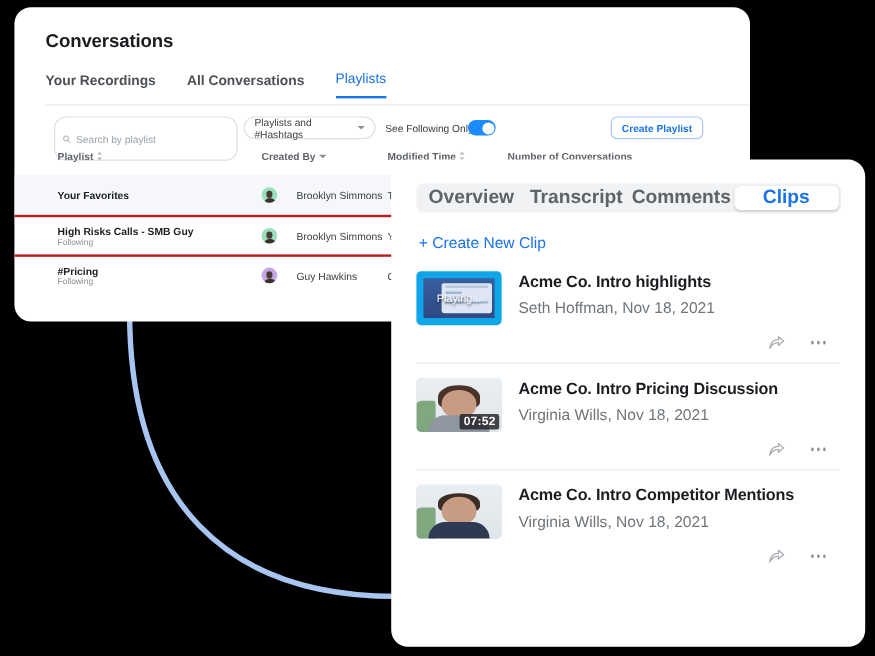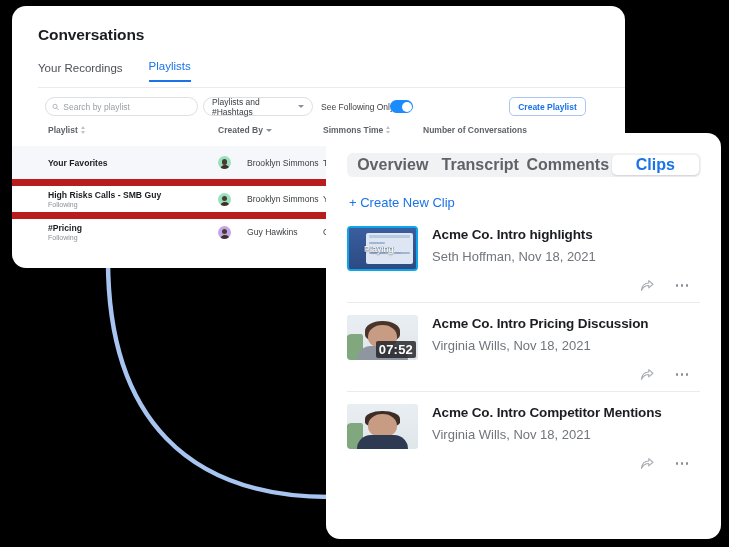--- a/index.html
+++ b/index.html
@@ -59,20 +59,21 @@
     display: flex;
     gap: 26px;
     align-items: flex-end;
   }
   .bw-tab {
     font-size: 11.5px;
     color: #4c5057;
     padding-bottom: 8px;
     cursor: pointer;
     white-space: nowrap;
+    font-weight: bold;
   }
   .bw-tab.active {
     color: #1a73e8;
     border-bottom: 2px solid #1a73e8;
     font-weight: normal;
   }
   .bw-tabs-rule {
     position: absolute;
     left: 26px;
     right: 0px;
@@ -80,21 +81,21 @@
     height: 1px;
     background: #e8eaed;
   }
 
   
   .bw-search {
     position: absolute;
     left: 33px;
     top: 91px;
     width: 153px;
-    height: 19px;
+    height: 37px;
     border: 1px solid #dcdfe3;
     border-radius: 10px;
     display: flex;
     align-items: center;
     padding: 0 6px;
     gap: 4px;
     background: #fff;
   }
   .bw-search input {
     border: none;
@@ -220,21 +221,21 @@
   
   .bw-rows {
     position: absolute;
     left: 0; right: 0;
     top: 140px;
     bottom: 0;
   }
   .row {
     position: relative;
     height: 33px;
-    border-top: 7px solid #b91c1c;
+    border-top: 2px solid #b91c1c;
     display: flex;
     align-items: center;
   }
   .row.sel { background: #f5f7fa; border-top: none; }
 
   .row-name-wrap {
     position: absolute;
     left: 36px;
     display: flex;
     flex-direction: column;
@@ -380,21 +381,21 @@
   .thumb {
     position: relative;
     width: 71px;
     height: 45px;
     border-radius: 4px;
     overflow: hidden;
     flex: 0 0 auto;
     background: #cfd8e3;
   }
   .thumb.playing {
-    border: 2px solid #0ea5e9;
+    border: 6px solid #0ea5e9;
     background: #2f4d87;
   }
   .thumb-share {
     position: absolute;
     left: 0; top: 0; right: 0; bottom: 0;
     background:
       linear-gradient(180deg,#3a5ea0 0%, #2d4a82 100%);
   }
   .thumb-share .doc {
     position: absolute;
@@ -469,21 +470,21 @@
     border-radius: 40% 10% 0 0;
     opacity: .85;
   }
 
   .dur-badge {
     position: absolute;
     right: 2px;
     bottom: 2px;
     background: rgba(32,33,36,.82);
     color: #fff;
-    font-size: 13px;
+    font-size: 10px;
     font-weight: bold;
     border-radius: 2px;
     padding: 1px 3px;
     letter-spacing: .2px;
   }
 
   .clip-meta { padding-top: 1px; }
   .clip-title {
     font-size: 13.5px;
     font-weight: bold;
@@ -531,20 +532,21 @@
   <svg class="connector" viewBox="0 0 729 547">
     <path id="arc-path" d="M 108 260 C 108 420, 190 497, 330 497" fill="none" stroke="#a8c4f0" stroke-width="4.5" stroke-linecap="round"></path>
   </svg>
 
   <div class="back-window">
 
     <div class="bw-title">Conversations</div>
 
     <div class="bw-tabs">
       <div class="bw-tab">Your Recordings</div>
+      <div class="bw-tab">All Conversations</div>
       <div class="bw-tab active">Playlists</div>
     </div>
     <div class="bw-tabs-rule"></div>
 
     <div class="bw-search">
       <svg width="8" height="8" viewBox="0 0 16 16">
         <circle cx="6.6" cy="6.6" r="4.6" fill="none" stroke="#9aa0a6" stroke-width="1.6"></circle>
         <line x1="10" y1="10" x2="14.5" y2="14.5" stroke="#9aa0a6" stroke-width="1.6" stroke-linecap="round"></line>
       </svg>
       <input type="text" placeholder="Search by playlist" style="">
@@ -565,21 +567,21 @@
     <div class="bw-thead">
       <div class="th c1">
         <span>Playlist</span>
         <span class="sort-ico"></span>
       </div>
       <div class="th c2">
         <span>Created By</span>
         <span class="caret-down"></span>
       </div>
       <div class="th c3">
-        <span>Simmons Time</span>
+        <span>Modified Time</span>
         <span class="sort-ico"></span>
       </div>
       <div class="th c4">
         <span>Number of Conversations</span>
       </div>
     </div>
 
     <div class="bw-rows">
 
       <div class="row sel">

